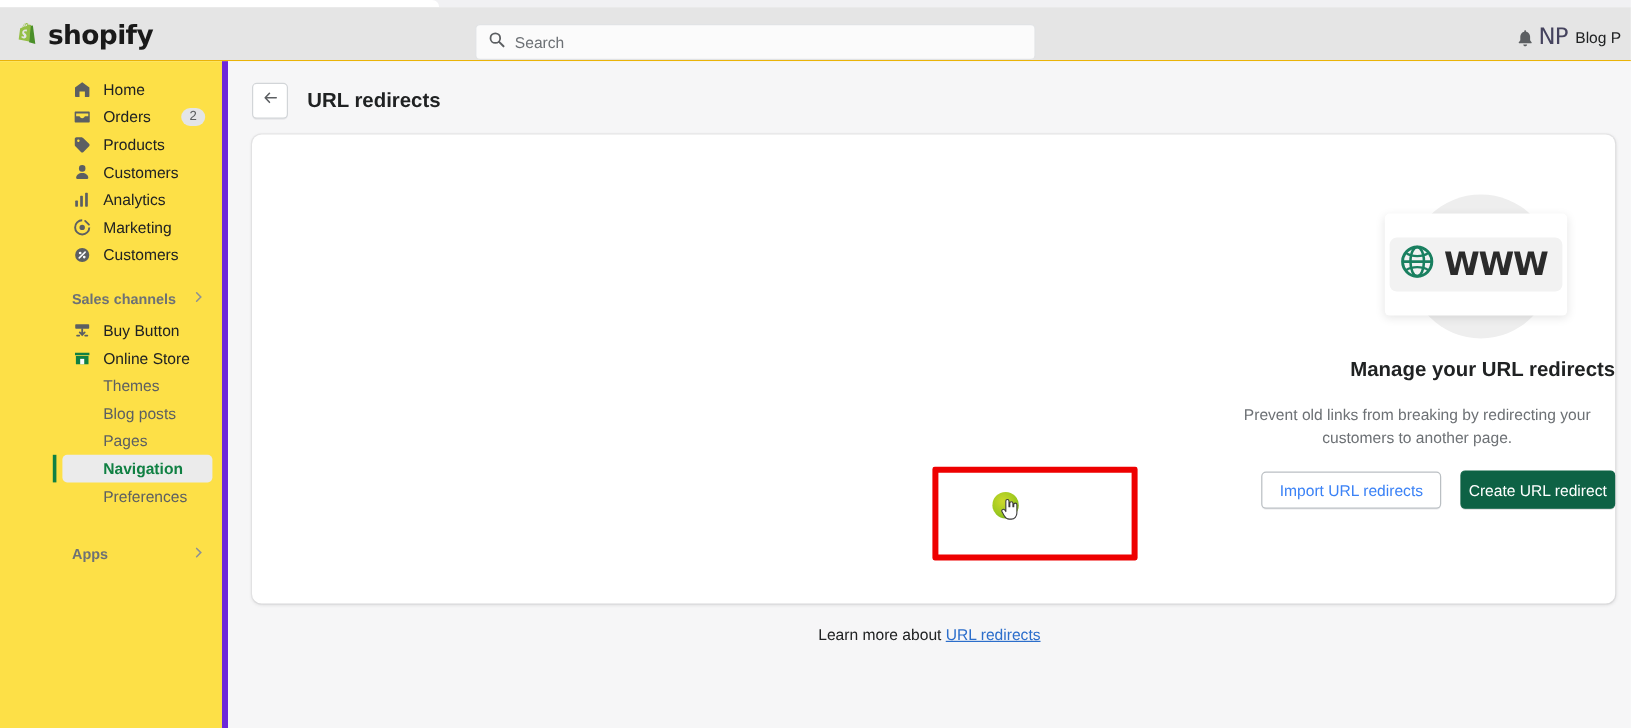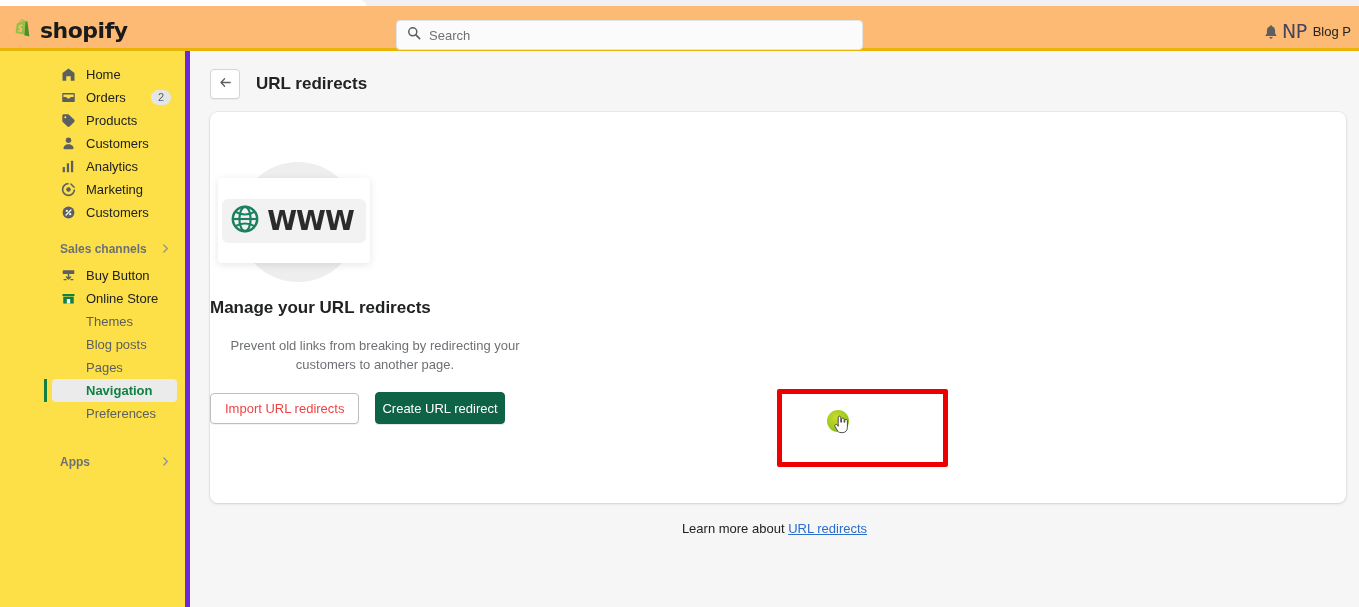--- a/index.html
+++ b/index.html
@@ -10,21 +10,21 @@
     overflow: hidden;
   }
 
   
   .chrome-strip { position: absolute; top: 0; left: 0; width: 1359px; height: 6px; background: #f1f1f3; }
   .chrome-tab   { position: absolute; top: 0; left: 0; width: 366px; height: 6px; background: #ffffff; border-top-right-radius: 6px; }
 
   
   .topbar {
     position: absolute; top: 6px; left: 0; width: 1359px; height: 45px;
-    background: #fdba74; border-bottom: 3px solid #eab308;
+    background: #e5e5e5; border-bottom: 1px solid #eab308;
     display: flex; align-items: center;
   }
   .logo-wrap { position: absolute; left: 12px; top: 12px; display: flex; align-items: center; gap: 6px; }
   .logo-bag { width: 22px; height: 25px; }
   .logo-text { font-size: 22px; font-weight: bold; color: #1a1a1a; letter-spacing: -0.5px; font-family: "DejaVu Sans", sans-serif; }
 
   .search-box {
     position: absolute; left: 396px; top: 14px; width: 467px; height: 30px;
     background: #fbfbfb; border: 1px solid #e1e3e5; border-radius: 4px;
     display: flex; align-items: center; padding: 0 10px; gap: 8px; cursor: text;
@@ -82,21 +82,21 @@
     box-shadow: 0 1px 0 rgba(22,29,37,.05);
   }
   .page-title { font-size: 17px; font-weight: 600; color: #202223; }
 
   .card {
     position: absolute; left: 20px; top: 61px; width: 1136px; height: 391px;
     background: #ffffff; border-radius: 8px;
     box-shadow: 0 0 0 1px rgba(63,63,68,.05), 0 1px 3px rgba(63,63,68,.15);
   }
 
-  .empty-wrap { position: absolute; top: 48px; left: 0; width: 100%; display: flex; flex-direction: column; align-items: flex-start; }
+  .empty-wrap { position: absolute; top: 48px; left: 0; width: 100%; display: flex; flex-direction: column; align-items: flex-end; }
 
   .illus { position: relative; width: 200px; height: 120px; margin-bottom: 18px; }
   .illus-circle { position: absolute; left: 28px; top: 2px; width: 120px; height: 120px; border-radius: 60px; background: #eeeeee; }
   .illus-card {
     position: absolute; left: 8px; top: 18px; width: 152px; height: 85px; background: #ffffff;
     border-radius: 4px; box-shadow: 0 2px 8px rgba(0,0,0,.10);
     display: flex; align-items: center; justify-content: center;
   }
   .illus-pill {
     display: flex; align-items: center; gap: 7px; background: #f2f2f2;
@@ -106,21 +106,21 @@
 
   .empty-title { font-size: 17px; font-weight: 600; color: #202223; margin-bottom: 18px; }
   .empty-desc { font-size: 13px; color: #6d7175; text-align: center; line-height: 19px; width: 330px; }
 
   .btn-row { display: flex; align-items: center; gap: 16px; margin-top: 18px; }
   .btn {
     font-size: 13px; border-radius: 4px; cursor: pointer;
     display: flex; align-items: center; justify-content: center; white-space: nowrap;
   }
   .btn-default {
-    height: 31px; padding: 0 14px; background: #ffffff; color: #ef4444;
+    height: 31px; padding: 0 14px; background: #ffffff; color: #3b82f6;
     border: 1px solid #babfc3; box-shadow: 0 1px 0 rgba(22,29,37,.05);
   }
   .btn-primary {
     height: 32px; padding: 0 6px; background: #0e6245; color: #ffffff;
     border: 1px solid #0e6245; box-shadow: 0 1px 0 rgba(0,0,0,.1);
   }
 
   .learn-more {
     position: absolute; left: 0; top: 470px; width: 1169px; text-align: center;
     font-size: 13px; color: #202223;

